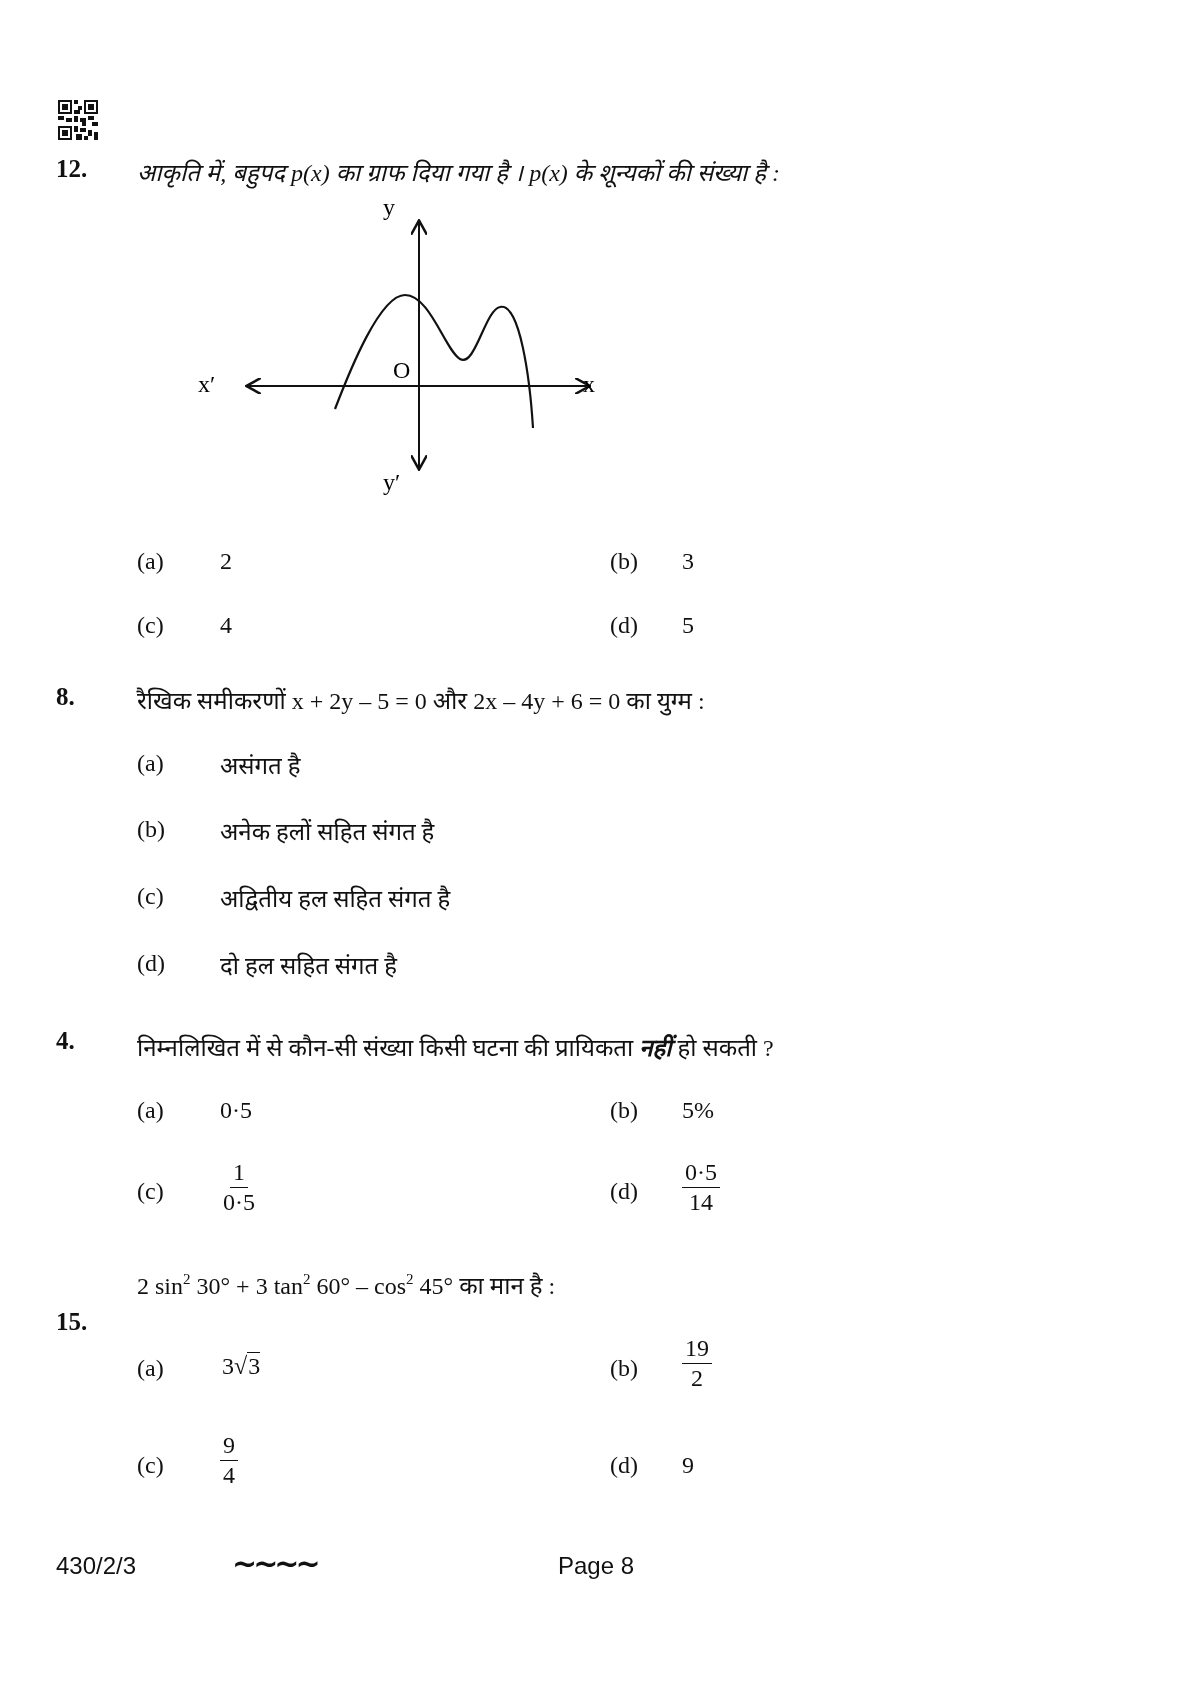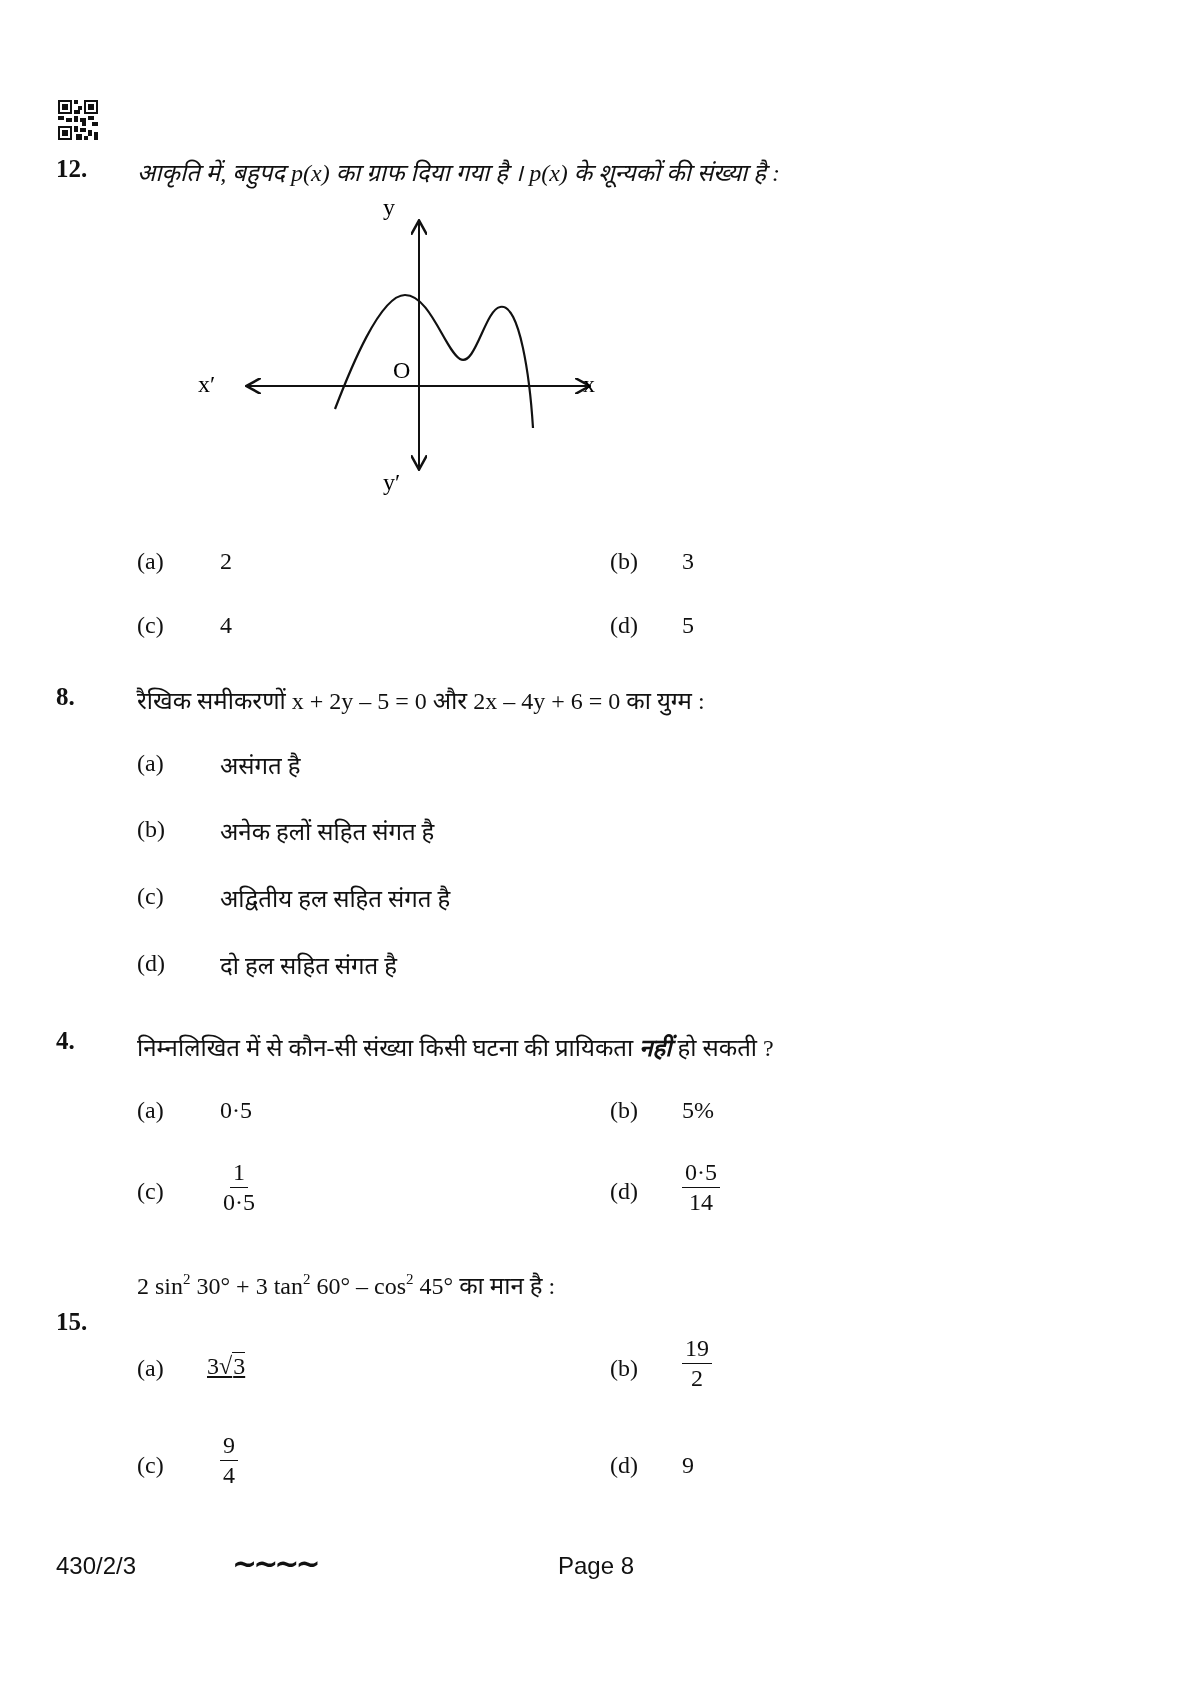--- a/index.html
+++ b/index.html
@@ -118,21 +118,21 @@
 <div class="abs frac" style="left:682px; top:1160px;">
   <span class="num">0·5</span>
   <span class="den">14</span>
 </div>
 
 <div class="abs qnum" style="top:1308px;">15.</div>
 <div class="abs qtext" style="top:1268px;">
   <span>2 sin</span><sup>2</sup><span> 30° + 3 tan</span><sup>2</sup><span> 60° – cos</span><sup>2</sup><span> 45°</span><span> का मान है :</span>
 </div>
 <div class="abs opt-label" style="left:137px; top:1355px;">(a)</div>
-<div class="abs opt-val" style="left:207px; top:1353px;text-decoration:underline;">
+<div class="abs opt-val" style="left:222px; top:1353px;">
   <span>3</span><span>√</span><span class="sqrt">3</span>
 </div>
 <div class="abs opt-label" style="left:610px; top:1355px;">(b)</div>
 <div class="abs frac" style="left:682px; top:1336px;">
   <span class="num">19</span>
   <span class="den">2</span>
 </div>
 <div class="abs opt-label" style="left:137px; top:1452px;">(c)</div>
 <div class="abs frac" style="left:220px; top:1433px;">
   <span class="num">9</span>

